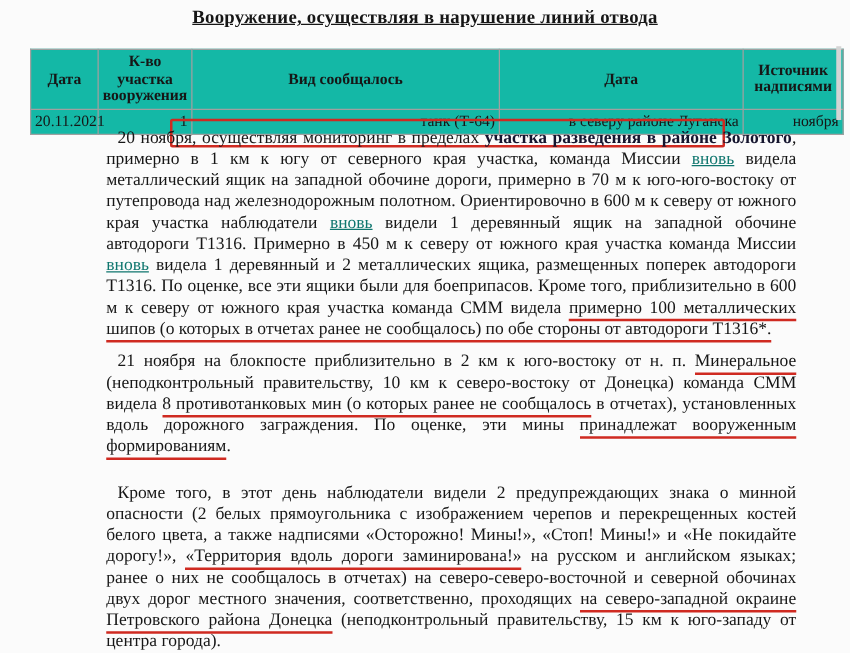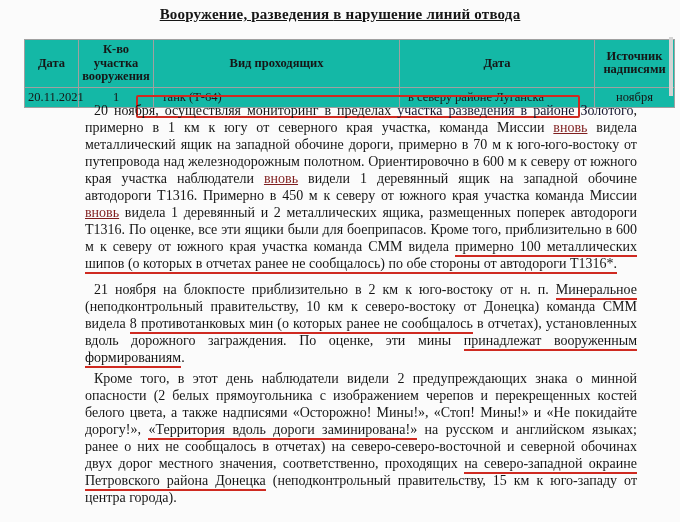--- a/index.html
+++ b/index.html
@@ -26,20 +26,21 @@
     position:absolute;left:24px;top:33px;width:650px;
     border-collapse:collapse;
     font-size:12.5px;
     table-layout:fixed;
     background:#14b8a6;
   }
   table.weapons th,table.weapons td{
     border:1px solid #a0a0a0;
     padding:2px 3px;
     vertical-align:middle;
+    text-align:right;
   }
   table.weapons th{
     font-weight:bold;
     text-align:center;
     line-height:13.5px;
     padding:3px 2px;
   }
   tr.section-row td{
     border-left:1px solid #a0a0a0;border-right:1px solid #a0a0a0;
     text-align:center;font-weight:bold;
@@ -63,66 +64,66 @@
     -webkit-box-decoration-break:clone;
   }
   .sg-u{text-decoration:underline;}
   .sg-ur{
     text-decoration:underline;
     border-bottom:2.5px solid #cf2a21;
     padding-bottom:18px;
     box-decoration-break:clone;
     -webkit-box-decoration-break:clone;
   }
-  .sg-b{font-weight:normal;color:#15152e;}
-  .sg-a{color:#7f1d1d;text-decoration:underline;cursor:pointer;}
+  .sg-b{font-weight:bold;color:#15152e;}
+  .sg-a{color:#0f766e;text-decoration:underline;cursor:pointer;}
 
   
   .body-text{
     position:absolute;
     left:85px;top:96px;
     width:552px;
     font-size:14px;
     line-height:17px;
     text-align:justify;
   }
   .body-text p{
     margin:0 0 9px 0;
     text-indent:9px;
   }
-  .body-text p.gap-lg{margin-bottom:4px;}
+  .body-text p.gap-lg{margin-bottom:20px;}
 
   
   .edge-bar{
     position:absolute;
     left:669px;top:31px;
     width:4px;height:59px;
     background:#d4d4d4;
   }
 </style>
 </head>
 <body>
 
 <div class="page">
 
-  <div class="doc-title"><span class="sg-u">Вооружение, разведения </span><span class="sg-ur">в нарушение линий отвода</span></div>
+  <div class="doc-title"><span class="sg-u">Вооружение, осуществляя </span><span class="sg-ur">в нарушение линий отвода</span></div>
 
   <table class="weapons">
     <colgroup>
       <col style="width:54px">
         <col style="width:75px">
         <col style="width:246px">
         <col style="width:195px">
         <col style="width:80px">
     </colgroup>
     <tbody>
       <tr>
         <th>Дата</th>
         <th>К-во участка вооружения</th>
-        <th>Вид проходящих</th>
+        <th>Вид сообщалось</th>
         <th>Дата</th>
         <th>Источник надписями</th>
       </tr>
       <tr class="data-row">
         <td class="c">20.11.2021</td>
         <td class="c">1</td>
         <td class="l" id="cell-type">танк (Т-64)</td>
         <td class="l" id="cell-place">в северу районе Луганска</td>
         <td class="c">ноября</td>
       </tr>

